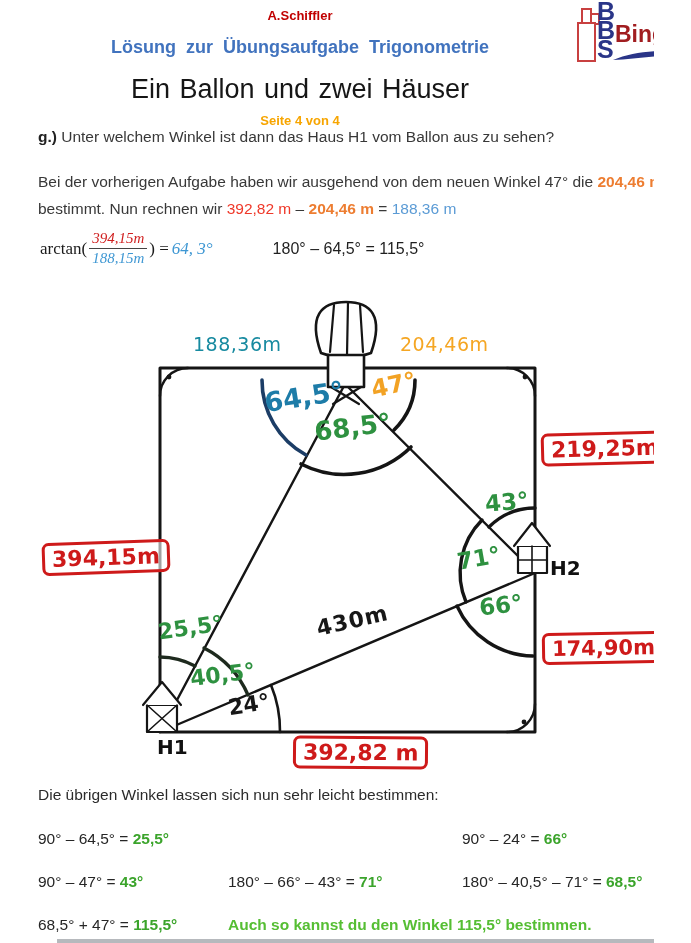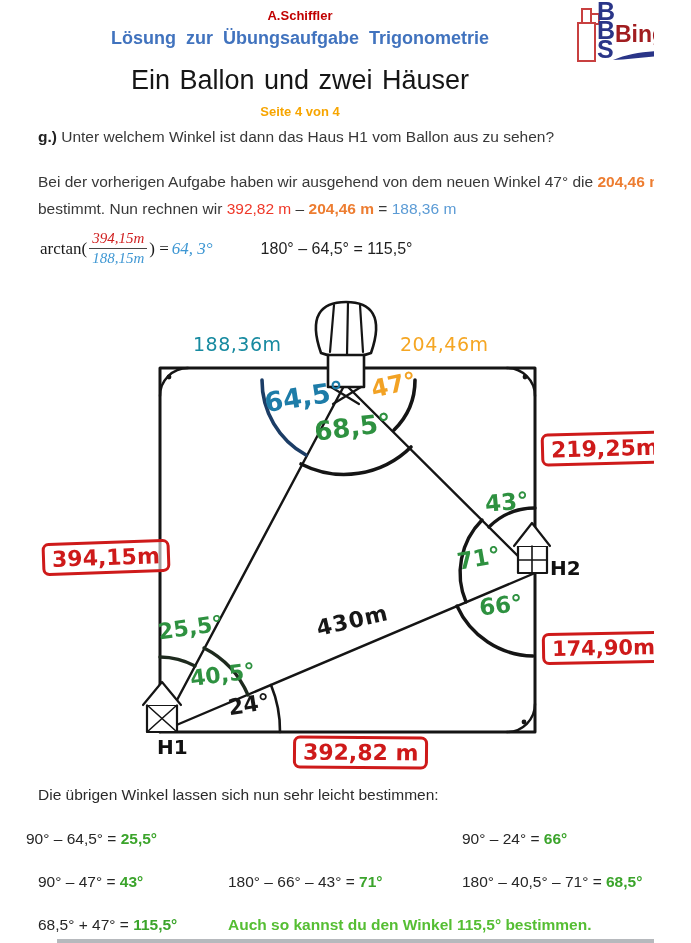--- a/index.html
+++ b/index.html
@@ -1,21 +1,21 @@
 <!DOCTYPE html>
 <html><head>
 <meta charset="utf-8">
 <style>
   html,body{margin:0;padding:0;background:#fff;}
   .page{position:relative;width:654px;height:943px;background:#ffffff;overflow:hidden;
         font-family:"Liberation Sans","DejaVu Sans",sans-serif;color:#383838;}
   
   .header{position:absolute;left:20px;top:8px;width:560px;text-align:center;}
   .author{font-size:13px;font-weight:bold;color:#C00000;}
-  .subtitle{font-size:18px;font-weight:bold;color:#4173BE;word-spacing:5px;margin-top:5px;}
+  .subtitle{font-size:18px;font-weight:bold;color:#4173BE;word-spacing:5px;margin-top:14px;}
   .title{font-size:27px;color:#161616;margin-top:16px;word-spacing:2px;}
   .pageind{font-size:13px;font-weight:bold;color:#F7A500;margin-top:8px;}
   
   .logo{position:absolute;left:565px;top:6px;width:126px;height:70px;}
   .tower{position:absolute;border:2px solid #C84040;background:#fff;}
   .t-main{left:12px;top:16px;width:15px;height:36px;}
   .t-a{left:16px;top:2px;width:7px;height:12px;}
   .t-b{left:25px;top:7px;width:6px;height:8px;}
   .bbs{position:absolute;left:32px;top:-4px;font-weight:bold;font-size:25px;line-height:19px;color:#2A3588;letter-spacing:0;}
   .bbs div{height:19px;}
@@ -27,21 +27,21 @@
   .para{position:absolute;left:38px;top:168px;width:650px;font-size:15.5px;line-height:27px;}
   .v-orange{color:#ED7D31;font-weight:bold;}
   .v-red{color:#EF3829;}
   .v-blue{color:#5B9BD5;}
   .formula{position:absolute;left:40px;top:230px;display:flex;align-items:center;
            font-family:"Liberation Serif",serif;font-size:17px;color:#1b1b1b;}
   .frac{display:inline-block;text-align:center;vertical-align:middle;margin:0 2px;font-style:italic;font-size:15px;}
   .frac .num{display:block;border-bottom:1.5px solid #444;padding:0 3px 1px;color:#D02020;}
   .frac .den{display:block;padding-top:1px;color:#3E97D3;}
   .f-res{color:#3E97D3;font-style:italic;margin-left:3px;}
-  .f-second{font-family:"Liberation Sans",sans-serif;font-size:16px;color:#1f1f1f;margin-left:48px;}
+  .f-second{font-family:"Liberation Sans",sans-serif;font-size:16px;color:#1f1f1f;margin-left:60px;}
   .statement{position:absolute;left:38px;top:279px;font-size:15.5px;font-weight:bold;color:#E4570E;}
   
   .dlabel{position:absolute;white-space:nowrap;}
   .typed{font-size:19px;letter-spacing:.5px;font-family:"DejaVu Sans",sans-serif;}
   .hand{font-family:"DejaVu Sans",sans-serif;font-weight:bold;}
   .green{color:#2E9140;}
   .mbox{position:absolute;border:3px solid #CE1A1A;border-radius:7px;color:#CE1A1A;
         font-family:"DejaVu Sans",sans-serif;font-weight:bold;font-size:22px;
         padding:1px 7px;background:rgba(255,255,255,.6);white-space:nowrap;}
   
@@ -163,21 +163,21 @@
   <div class="dlabel hand" style="left:157px;top:735px;font-size:20px;color:#111;">H1</div>
   <div class="dlabel hand" style="left:550px;top:556px;font-size:20px;color:#111;">H2</div>
 
   <div class="mbox" style="left:541px;top:432px;transform:rotate(-1.5deg);">219,25m</div>
   <div class="mbox" style="left:42px;top:541px;transform:rotate(-2deg);">394,15m</div>
   <div class="mbox" style="left:542px;top:632px;font-size:21px;transform:rotate(-1deg);">174,90m</div>
   <div class="mbox" style="left:293px;top:736px;transform:rotate(0.5deg);">392,82 m</div>
 
   <div class="intro">Die übrigen Winkel lassen sich nun sehr leicht bestimmen:</div>
 
-  <div class="calc" style="left:26px;top:830px;"><span>90° – 64,5° = </span><span class="res">25,5°</span></div>
+  <div class="calc" style="left:38px;top:830px;"><span>90° – 64,5° = </span><span class="res">25,5°</span></div>
   <div class="calc" style="left:462px;top:830px;"><span>90° – 24° = </span><span class="res">66°</span></div>
 
   <div class="calc" style="left:38px;top:873px;"><span>90° – 47° = </span><span class="res">43°</span></div>
   <div class="calc" style="left:228px;top:873px;"><span>180° – 66° – 43° = </span><span class="res">71°</span></div>
   <div class="calc" style="left:462px;top:873px;"><span>180° – 40,5° – 71° = </span><span class="res">68,5°</span></div>
 
   <div class="calc" style="left:38px;top:916px;"><span>68,5° + 47° = </span><span class="res">115,5°</span></div>
   <div class="note">Auch so kannst du den Winkel 115,5° bestimmen.</div>
 
   <div class="bottombar"></div>

